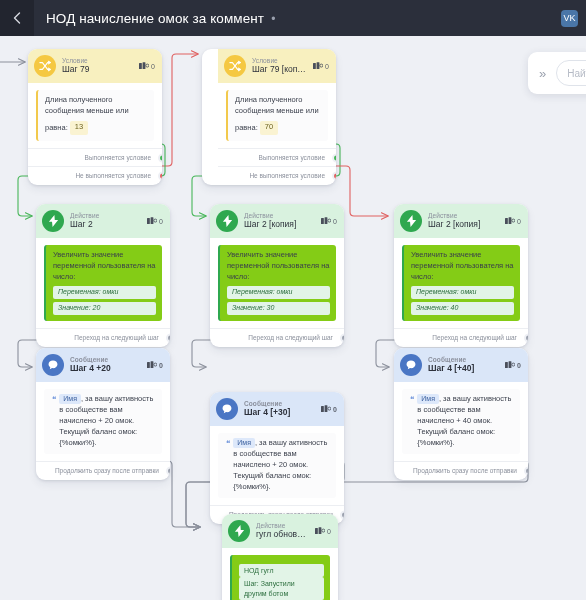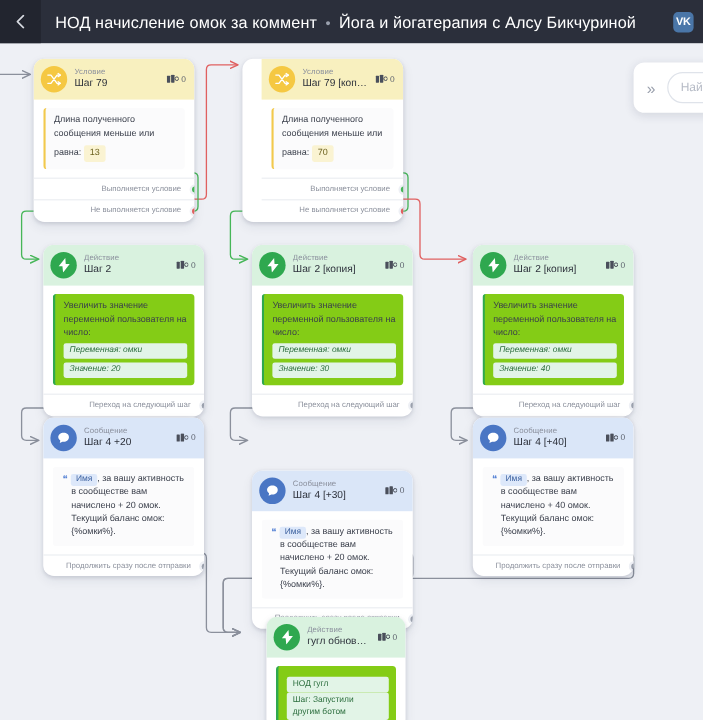--- a/index.html
+++ b/index.html
@@ -32,21 +32,21 @@
     letter-spacing: .1px;
     white-space: nowrap;
     overflow: hidden;
     padding-left: 12px;
     display: flex; align-items: flex-end; gap: 7px;
   }
   .dot-sep { color: #9aa0ad; font-size: 12px; }
   .vk-badge {
     width: 17px; height: 17px; border-radius: 4px;
     background: #4a76a8;
-    color: #fff; font-size: 9px; font-weight: bold;
+    color: #fff; font-size: 9px; font-weight: normal;
     display: flex; align-items: center; justify-content: center;
     margin-right: 8px;
     flex-shrink: 0;
   }
 
   
   .canvas {
     position: absolute;
     top: 36px; left: 0;
     width: 586px; height: 564px;
@@ -67,21 +67,21 @@
     z-index: 10;
   }
   .node-head {
     display: flex; align-items: center;
     padding: 6px 7px 6px 6px;
     gap: 6px;
     position: relative;
   }
   .node-head.cond { background: #f8f0bf; }
   .node-head.act  { background: #d9f2df; }
-  .node-head.msg  { background: #dae6f8; }
+  .node-head.msg  { background: #dae6f8; font-weight: bold; }
 
   .node-ico {
     width: 22px; height: 22px; border-radius: 50%;
     display: flex; align-items: center; justify-content: center;
     flex-shrink: 0;
     color: #fff;
   }
   .node-ico.cond { background: #f5c842; }
   .node-ico.act  { background: #2fa84f; }
   .node-ico.msg  { background: #4a76c4; }
@@ -214,21 +214,20 @@
 
 <div class="topbar">
   <div class="back-btn">
     <svg width="8" height="12" viewBox="0 0 8 12" fill="none">
       <path d="M6.5 1L1.5 6l5 5" stroke="#d6d9e0" stroke-width="1.4" stroke-linecap="round" stroke-linejoin="round"></path>
     </svg>
   </div>
   <div class="topbar-title">
     <span>НОД начисление омок за коммент</span>
     <span class="dot-sep">•</span>
-    <span>Йога и йогатерапия с Алсу Бикчуриной</span>
   </div>
   <div class="vk-badge">VK</div>
 </div>
 
 <div class="canvas">
 
   <svg class="wires" viewBox="0 0 586 564">
     <defs>
       <marker id="ah-grey" markerWidth="7" markerHeight="7" refX="6" refY="3.5" orient="auto">
         <path d="M0,0.6 L6.3,3.5 L0,6.4" fill="none" stroke="#8b909c" stroke-width="1.1" stroke-linecap="round" stroke-linejoin="round"></path>

